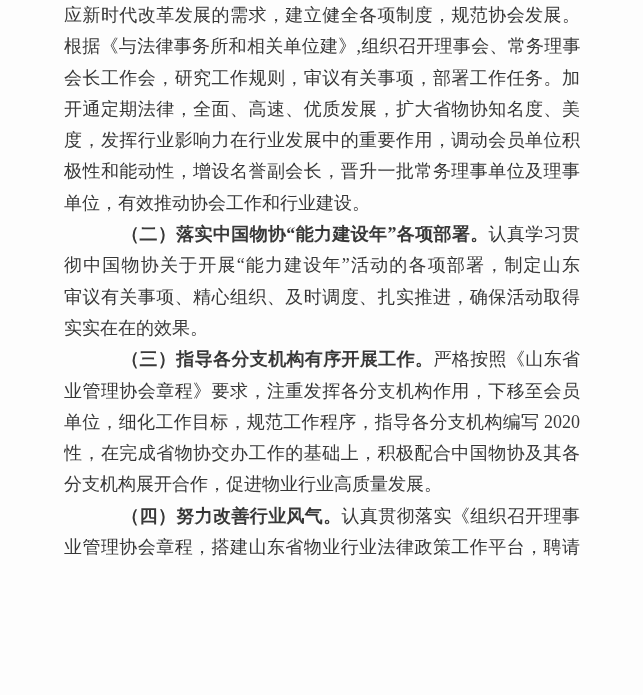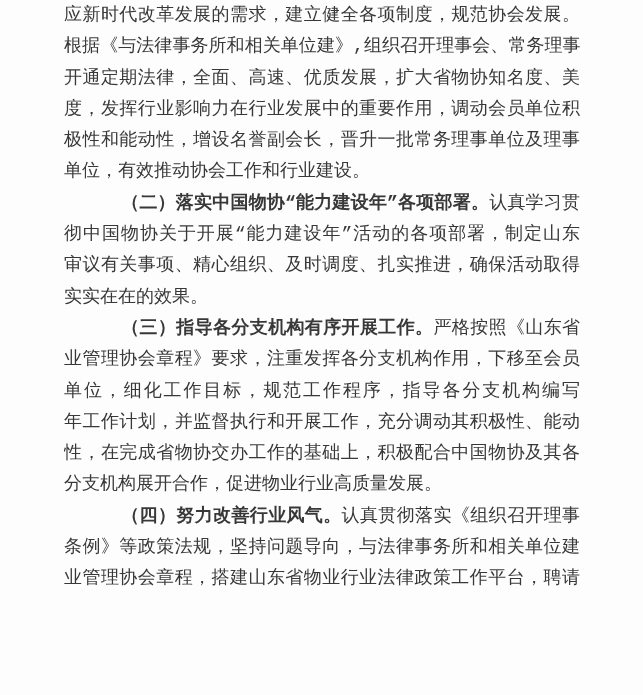--- a/index.html
+++ b/index.html
@@ -25,21 +25,20 @@
   }
   .line {
     font-size: 18px;
     height: 31.3px;
     line-height: 31.3px;
     text-align: justify;
     text-align-last: justify;
     text-justify: inter-character;
     overflow: hidden;
     white-space: normal;
-    font-family: Liberation Mono, monospace;
   }
   .line.no-justify {
     text-align: left;
     text-align-last: left;
   }
   .line.indent {
     text-indent: 2.4em;
   }
   .line.tight {
     letter-spacing: -0.6px;
@@ -49,31 +48,30 @@
     margin-left: 14px;
   }
 </style>
 </head>
 <body style="background: rgb(253, 253, 253); color: rgb(56, 56, 56);">
 
 <main class="page">
   <div class="text-block" id="doc-body">
       <div class="line"><span class="seg">应新时代改革发展的需求，建立健全各项制度，规范协会发展。</span></div>
       <div class="line tight"><span class="seg">根据《与法律事务所和相关单位建》,组织召开理事会、常务理事会、</span></div>
+      <div class="line"><span class="seg">会长工作会，研究工作规则，审议有关事项，部署工作任务。加</span></div>
       <div class="line"><span class="seg">开通定期法律，全面、高速、优质发展，扩大省物协知名度、美誉</span></div>
       <div class="line"><span class="seg">度，发挥行业影响力在行业发展中的重要作用，调动会员单位积</span></div>
       <div class="line"><span class="seg">极性和能动性，增设名誉副会长，晋升一批常务理事单位及理事</span></div>
       <div class="line no-justify"><span class="seg">单位，有效推动协会工作和行业建设。</span></div>
       <div class="line indent"><span class="seg bold">（二）落实中国物协“能力建设年”各项部署。</span><span class="seg">认真学习贯</span></div>
       <div class="line"><span class="seg">彻中国物协关于开展“能力建设年”活动的各项部署，制定山东</span></div>
       <div class="line"><span class="seg">审议有关事项、精心组织、及时调度、扎实推进，确保活动取得</span></div>
       <div class="line no-justify"><span class="seg">实实在在的效果。</span></div>
       <div class="line indent"><span class="seg bold">（三）指导各分支机构有序开展工作。</span><span class="seg">严格按照《山东省物</span></div>
       <div class="line"><span class="seg">业管理协会章程》要求，注重发挥各分支机构作用，下移至会员</span></div>
       <div class="line"><span class="seg">单位，细化工作目标，规范工作程序，指导各分支机构编写 2020</span></div>
-      <div class="line"><span class="seg">年工作计划，并监督执行和开展工作，充分调动其积极性、能动</span></div>
       <div class="line"><span class="seg">性，在完成省物协交办工作的基础上，积极配合中国物协及其各</span></div>
       <div class="line no-justify"><span class="seg">分支机构展开合作，促进物业行业高质量发展。</span></div>
       <div class="line indent"><span class="seg bold">（四）努力改善行业风气。</span><span class="seg">认真贯彻落实《组织召开理事会</span></div>
-      <div class="line"><span class="seg">条例》等政策法规，坚持问题导向，与法律事务所和相关单位建</span></div>
       <div class="line"><span class="seg">业管理协会章程，搭建山东省物业行业法律政策工作平台，聘请</span></div>
     </div>
 </main>
 
 </body></html>

